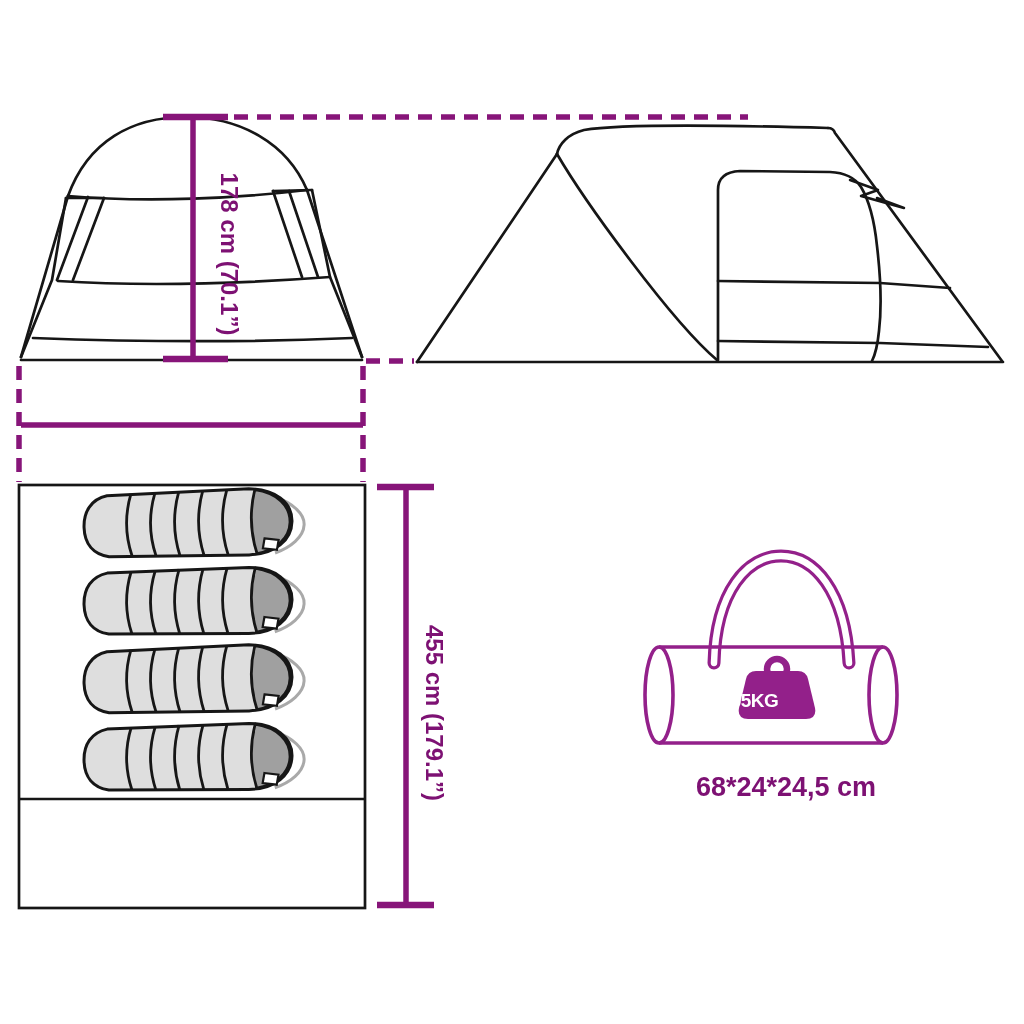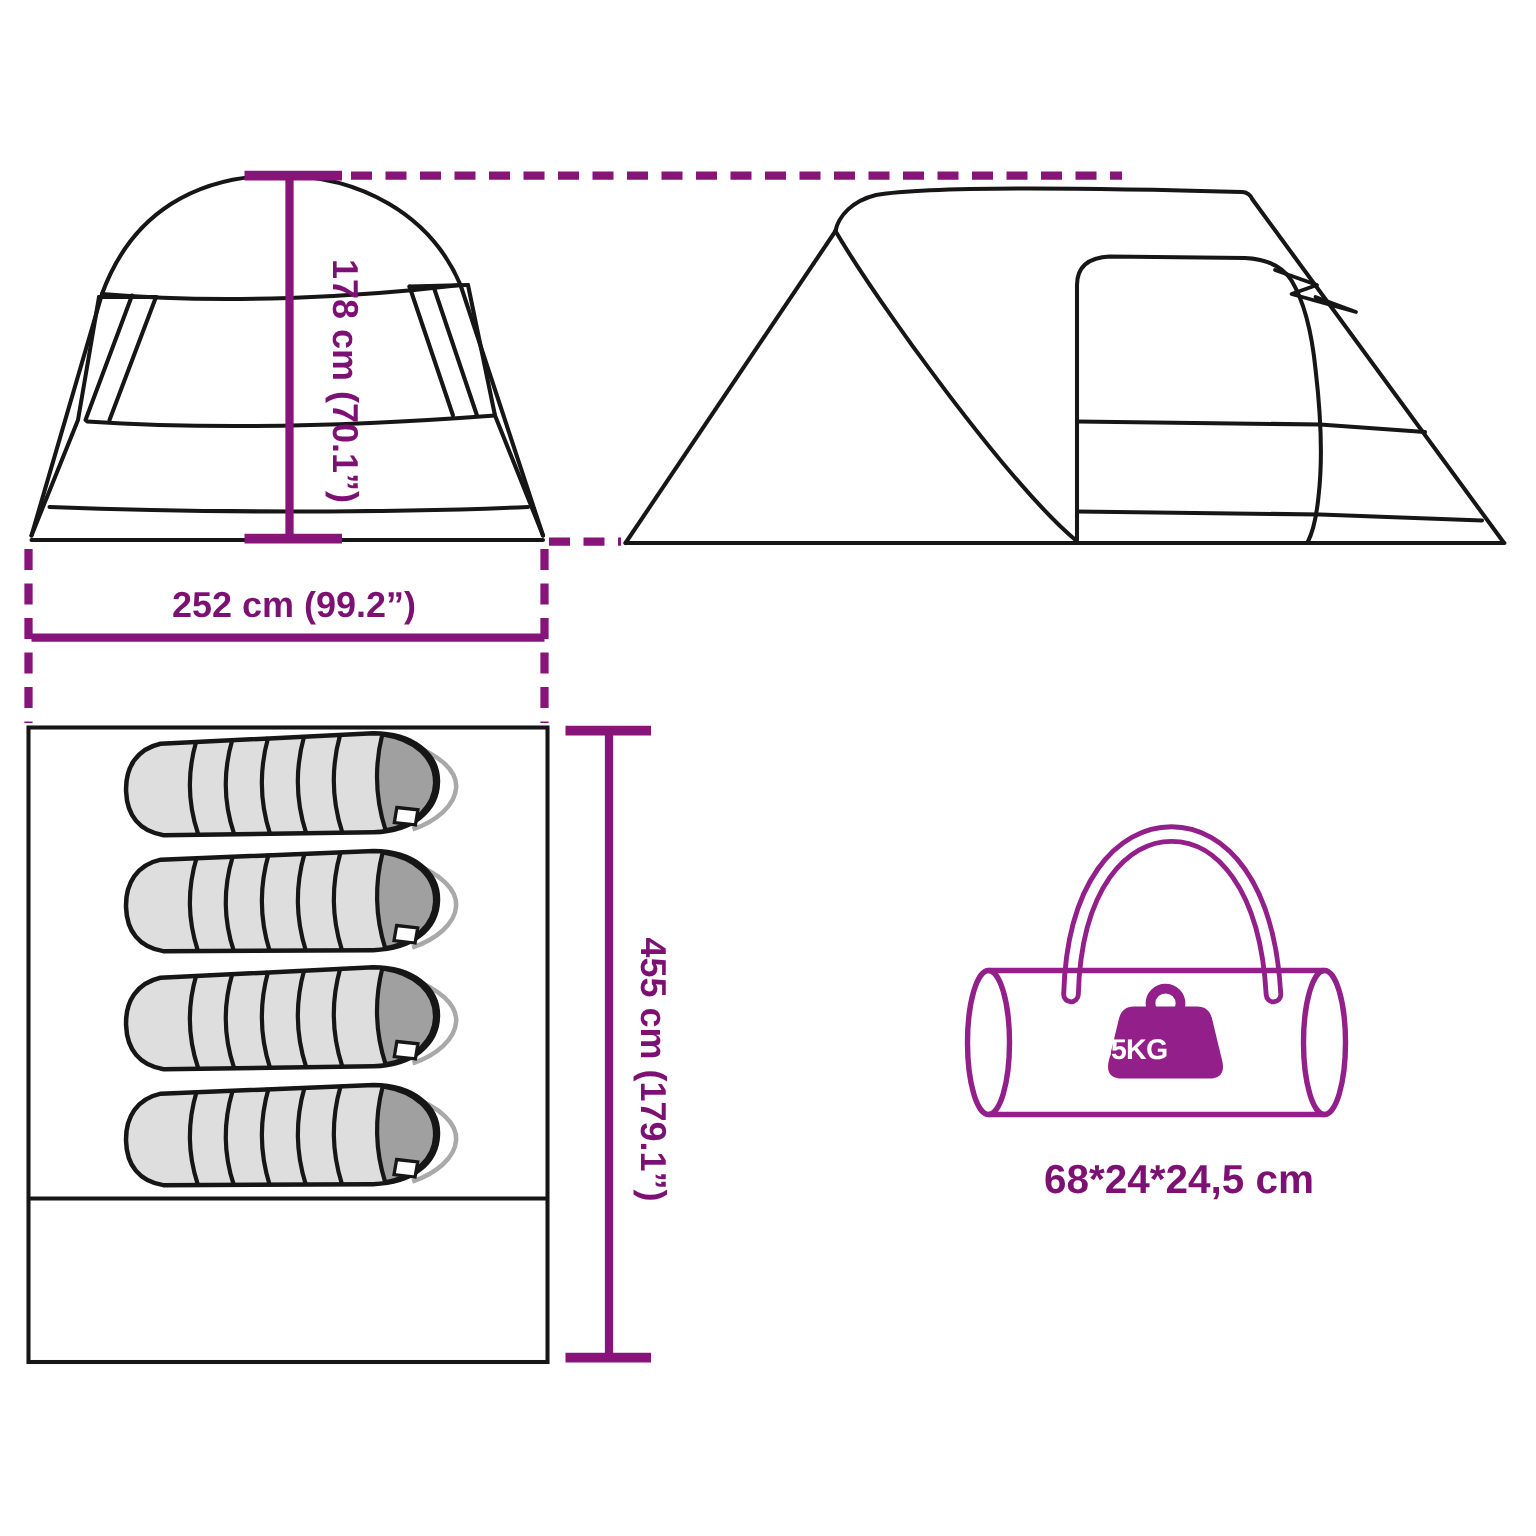--- a/index.html
+++ b/index.html
@@ -108,21 +108,20 @@
     </g>
     <g>
       <circle cx="777" cy="669" r="10" fill="none" stroke="#93208a" stroke-width="6.5"></circle>
       <path d="M756,671 L798,671 Q806,671 808,679 L815,708 Q817,719 806,719 L748,719 Q737,719 739,708 L746,679 Q748,671 756,671 Z" fill="#93208a" stroke="none"></path>
     </g>
   </g>
 </svg>
 
 <div class="dim-label rot" style="left:229px;top:254px;">178 cm (70.1”)</div>
 
-<div class="dim-label" style="left:196px;top:404px;">252 cm (99.2”)</div>
 
 <div class="dim-label rot" style="left:434px;top:713px;">455 cm (179.1”)</div>
 
 <div class="weight-label" style="left:747px;top:701px;">8.55KG</div>
 
 <div class="bag-size-label" style="left:786px;top:787px;">68*24*24,5 cm</div>
 
 </div>
 
 </body></html>

